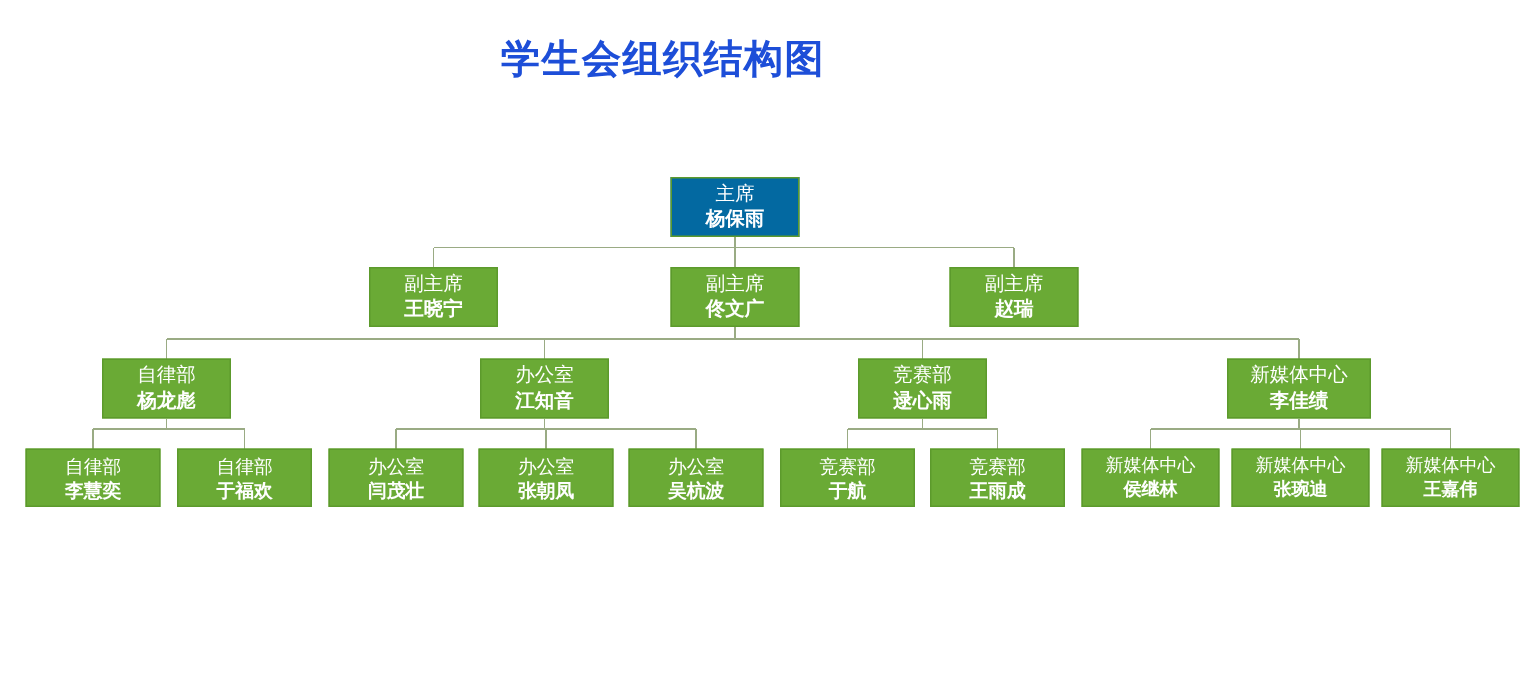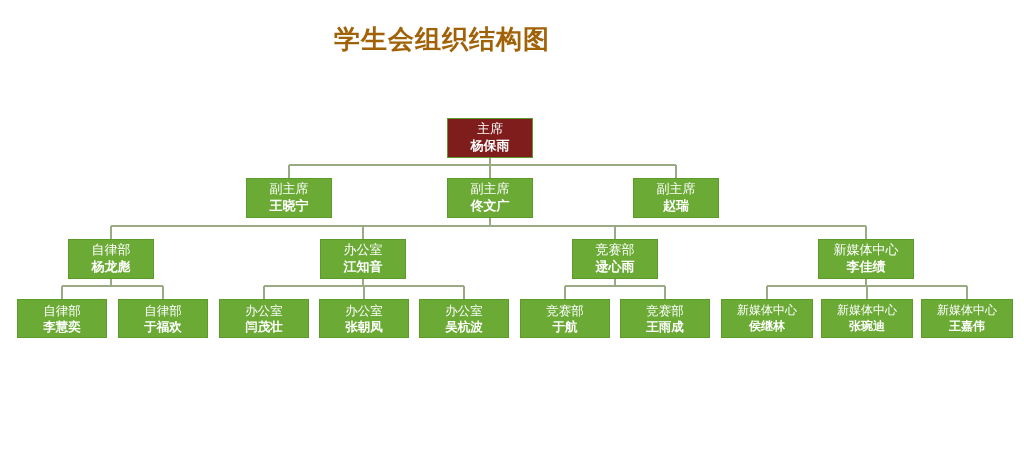--- a/index.html
+++ b/index.html
@@ -15,21 +15,21 @@
     position: relative;
   }
   #chart-title {
     position: absolute;
     top: 22px;
     left: 0;
     width: 884px;
     text-align: center;
     font-size: 26px;
     font-weight: bold;
-    color: #a16207;
+    color: #1d4ed8;
     letter-spacing: 1px;
   }
   #org-canvas {
     position: absolute;
     top: 0;
     left: 0;
     width: 1024px;
     height: 463px;
   }
   #connector-layer {
@@ -104,21 +104,21 @@
       <line x1="565" y1="286" x2="565" y2="299" stroke="#9aab84" stroke-width="1.3" shape-rendering="crispEdges"></line>
       <line x1="665" y1="286" x2="665" y2="299" stroke="#9aab84" stroke-width="1.3" shape-rendering="crispEdges"></line>
       <line x1="866" y1="279" x2="866" y2="286" stroke="#9aab84" stroke-width="1.3" shape-rendering="crispEdges"></line>
       <line x1="767" y1="286" x2="967" y2="286" stroke="#9aab84" stroke-width="1.3" shape-rendering="crispEdges"></line>
       <line x1="767" y1="286" x2="767" y2="299" stroke="#9aab84" stroke-width="1.3" shape-rendering="crispEdges"></line>
       <line x1="867" y1="286" x2="867" y2="299" stroke="#9aab84" stroke-width="1.3" shape-rendering="crispEdges"></line>
       <line x1="967" y1="286" x2="967" y2="299" stroke="#9aab84" stroke-width="1.3" shape-rendering="crispEdges"></line>
     </svg>
 
   <div id="node-layer">
-      <div class="node lvl-root" style="left: 447px; top: 118px; width: 86px; height: 40px; background: #7f1d1d; border-color: rgb(92, 154, 44); color: rgb(255, 255, 255);">
+      <div class="node lvl-root" style="left: 447px; top: 118px; width: 86px; height: 40px; background: #0369a1; border-color: rgb(92, 154, 44); color: rgb(255, 255, 255);">
         <span class="dept">主席</span>
         <span class="person">杨保雨</span>
       </div>
       <div class="node lvl-vice" style="left: 246px; top: 178px; width: 86px; height: 40px; background: rgb(106, 170, 53); border-color: rgb(92, 154, 44); color: rgb(255, 255, 255);">
         <span class="dept">副主席</span>
         <span class="person">王晓宁</span>
       </div>
       <div class="node lvl-vice" style="left: 447px; top: 178px; width: 86px; height: 40px; background: rgb(106, 170, 53); border-color: rgb(92, 154, 44); color: rgb(255, 255, 255);">
         <span class="dept">副主席</span>
         <span class="person">佟文广</span>

